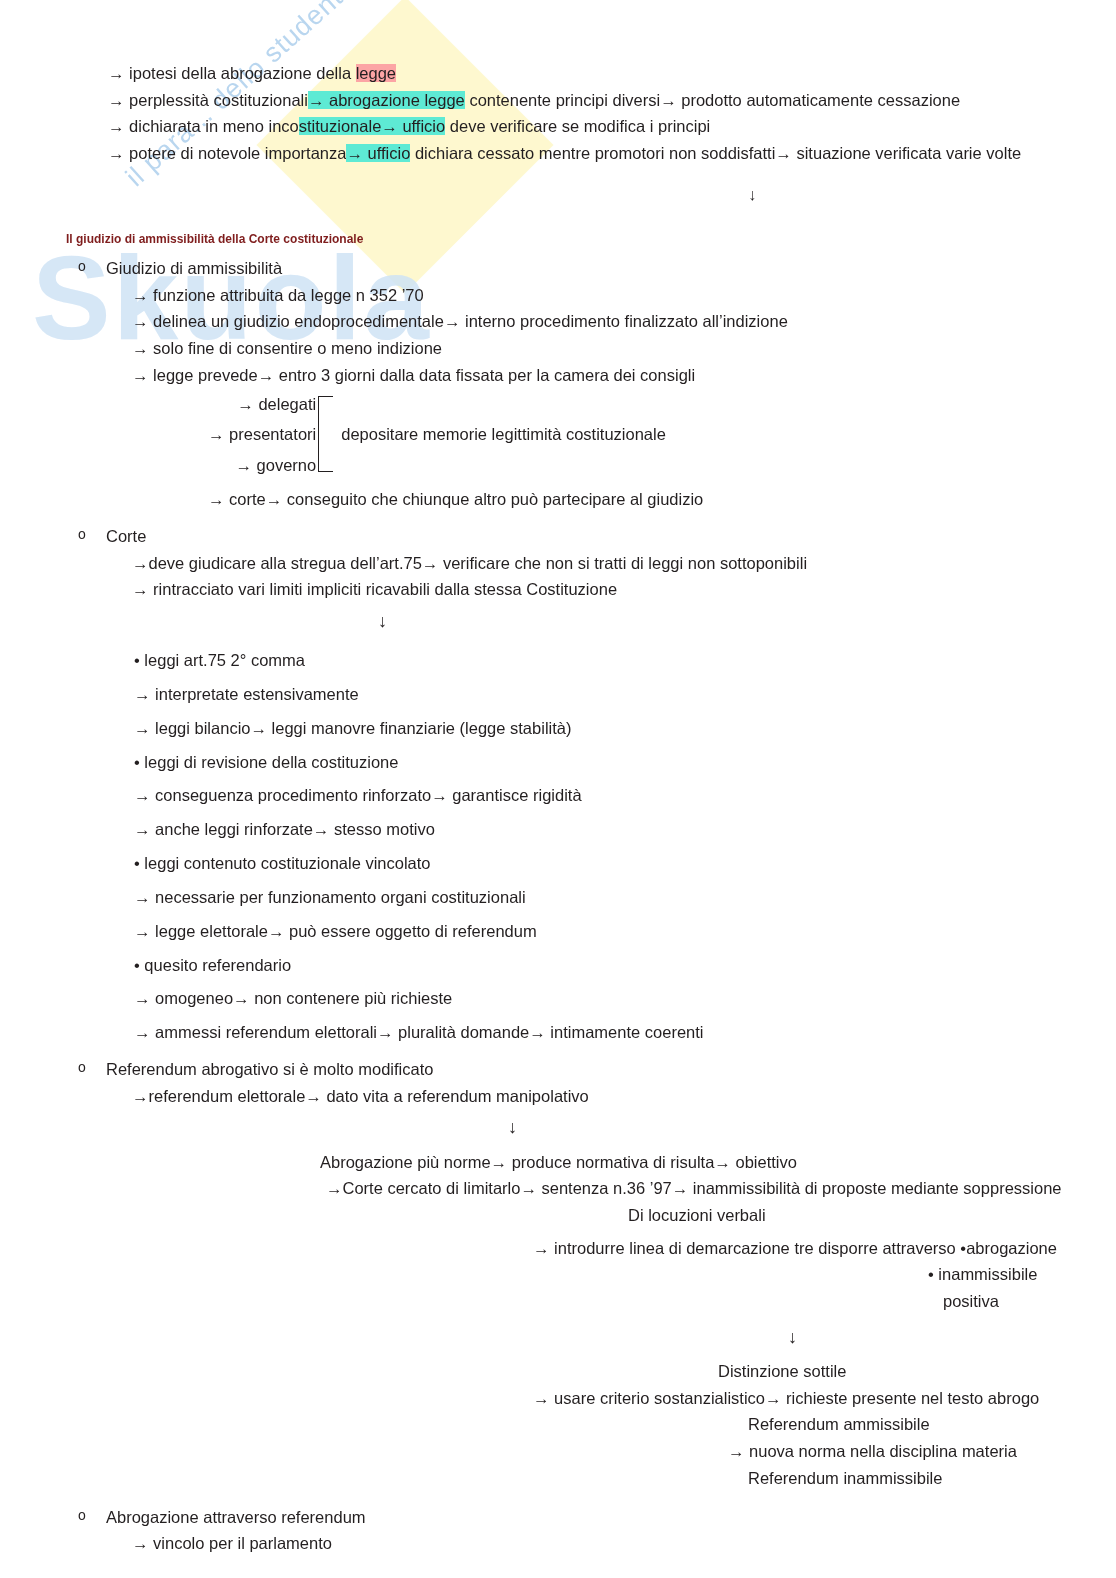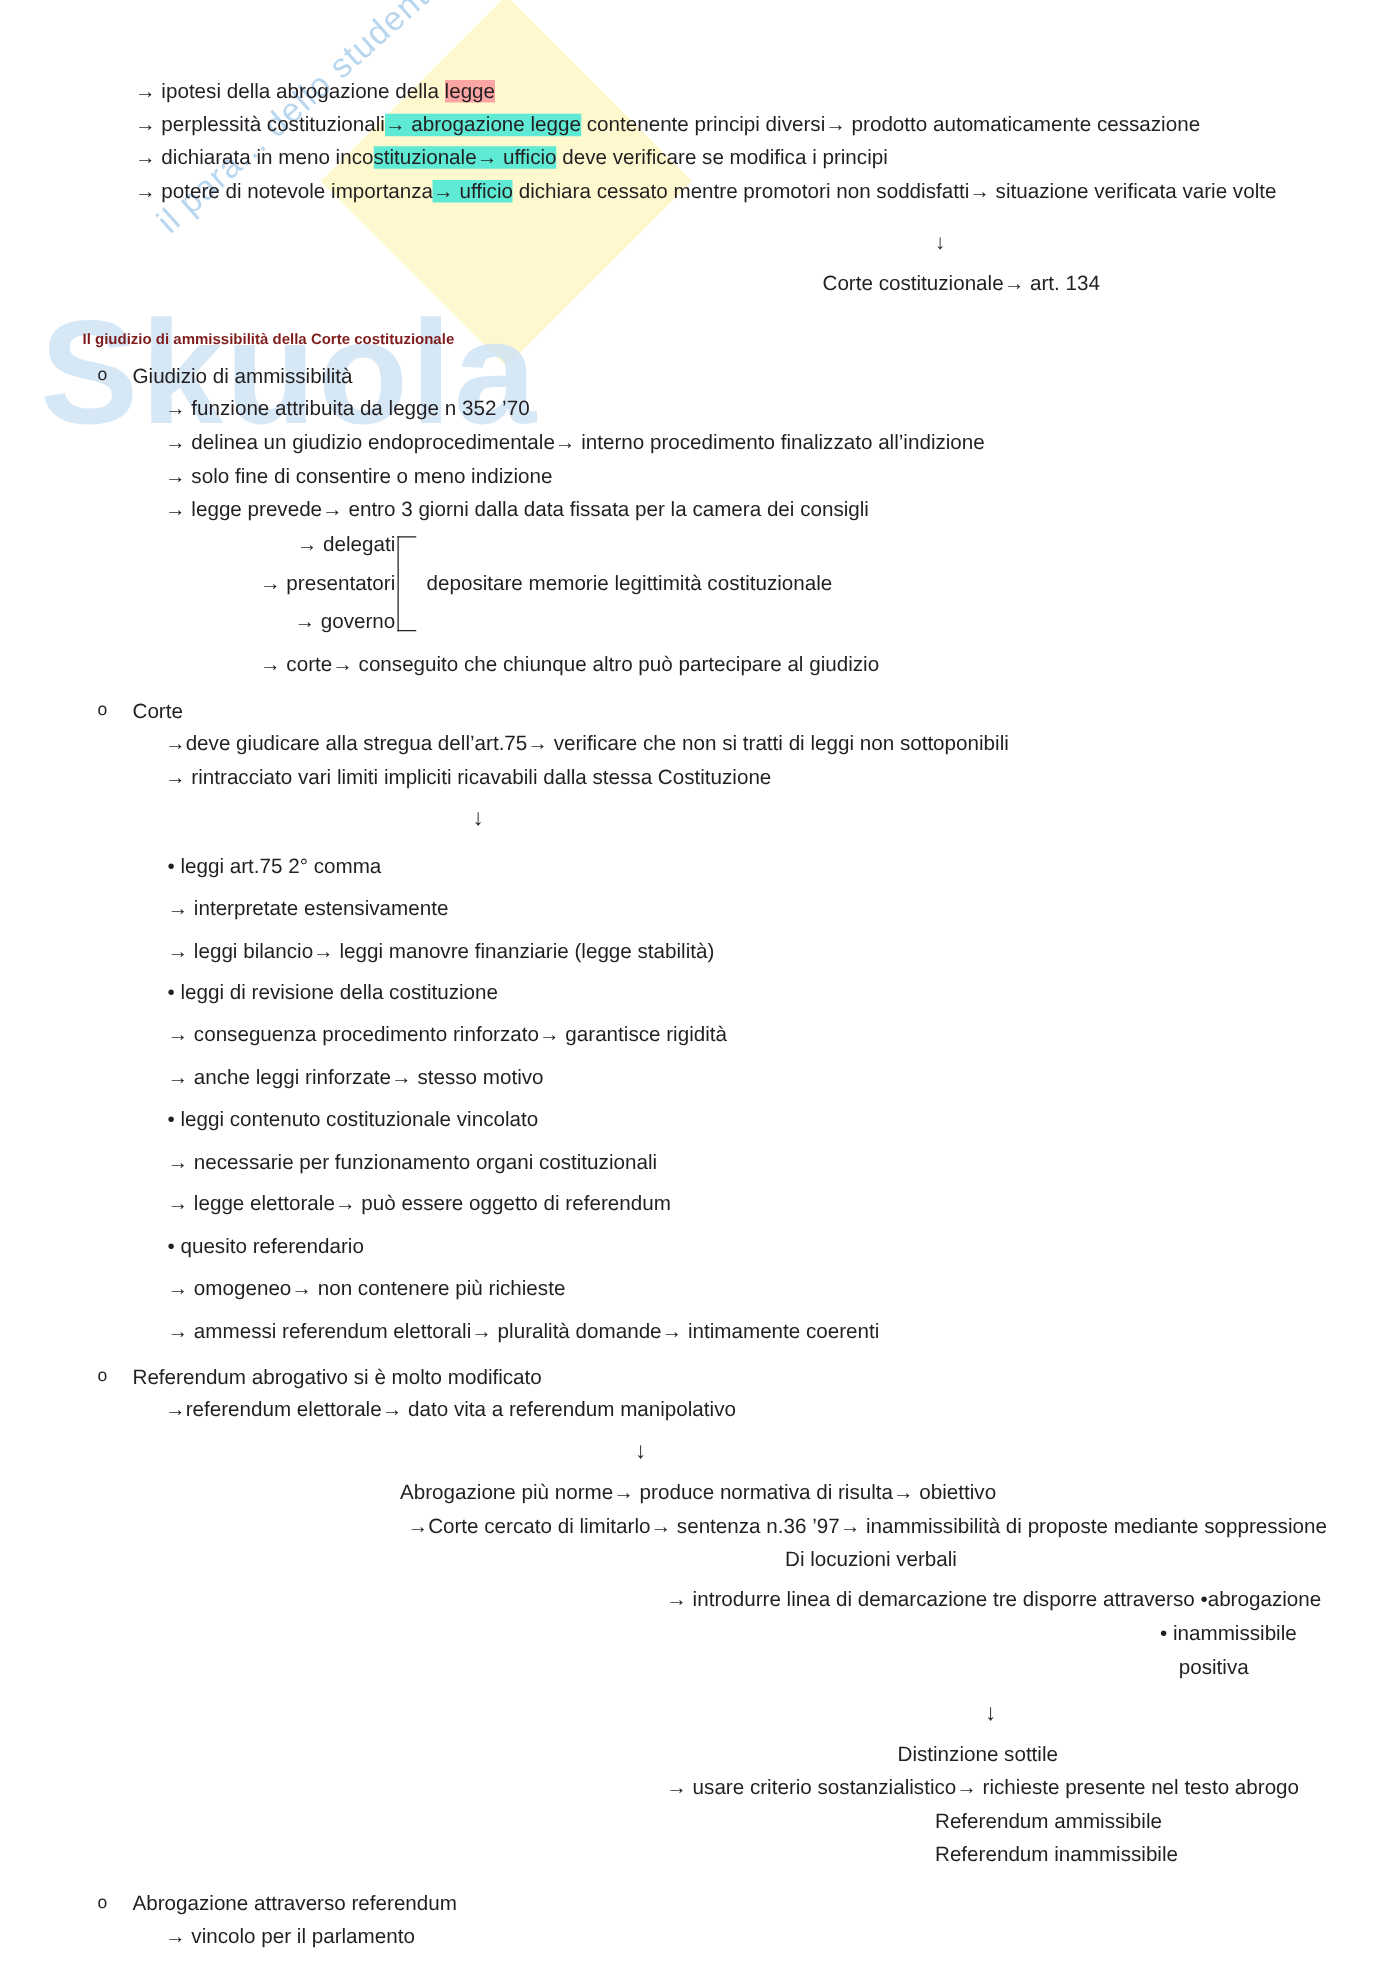--- a/index.html
+++ b/index.html
@@ -119,21 +119,20 @@
       </div>
       <div class="row ind-1">
         <span>→ dichiarata in meno inco</span><span class="hl-pink">stituzionale→ ufficio</span><span> deve verificare se modifica i principi</span>
       </div>
       <div class="row ind-1">
         <span>→ potere di notevole importanza</span><span class="hl-pink">→ ufficio</span><span> dichiara cessato mentre promotori non soddisfatti→ situazione verificata varie volte</span>
       </div>
     </div>
 
     <div style="margin-left:700px; margin-top:14px;">↓</div>
-    <div style="margin-left:610px; margin-top:6px;">Corte costituzionale→ art. 134</div>
 
     <div class="heading">Il giudizio di ammissibilità della Corte costituzionale</div>
 
     <div class="bullet-o">
       <span>Giudizio di ammissibilità</span>
     </div>
     <div class="sub">→ funzione attribuita da legge n 352 ’70</div>
     <div class="sub">→ delinea un giudizio endoprocedimentale→ interno procedimento finalizzato all’indizione</div>
     <div class="sub">→ solo fine di consentire o meno indizione</div>
     <div class="sub">→ legge prevede→ entro 3 giorni dalla data fissata per la camera dei consigli</div>
@@ -184,20 +183,21 @@
 
     <div style="margin-left:485px; margin-top:6px;">→ introdurre linea di demarcazione tre disporre attraverso •abrogazione</div>
     <div style="margin-left:880px;">• inammissibile</div>
     <div style="margin-left:895px;">positiva</div>
 
     <div style="margin-left:740px; margin-top:8px; font-size:18px;">↓</div>
 
     <div style="margin-left:670px; margin-top:6px;">Distinzione sottile</div>
     <div style="margin-left:485px;">→ usare criterio sostanzialistico→ richieste presente nel testo abrogo</div>
     <div style="margin-left:700px;">Referendum ammissibile</div>
+    <div style="margin-left:680px;">→ nuova norma nella disciplina materia</div>
     <div style="margin-left:700px;">Referendum inammissibile</div>
 
     <div class="bullet-o" style="margin-top:12px;">
       <span>Abrogazione attraverso referendum</span>
     </div>
     <div class="sub">→ vincolo per il parlamento</div>
 
   </div>
 </div>
 

